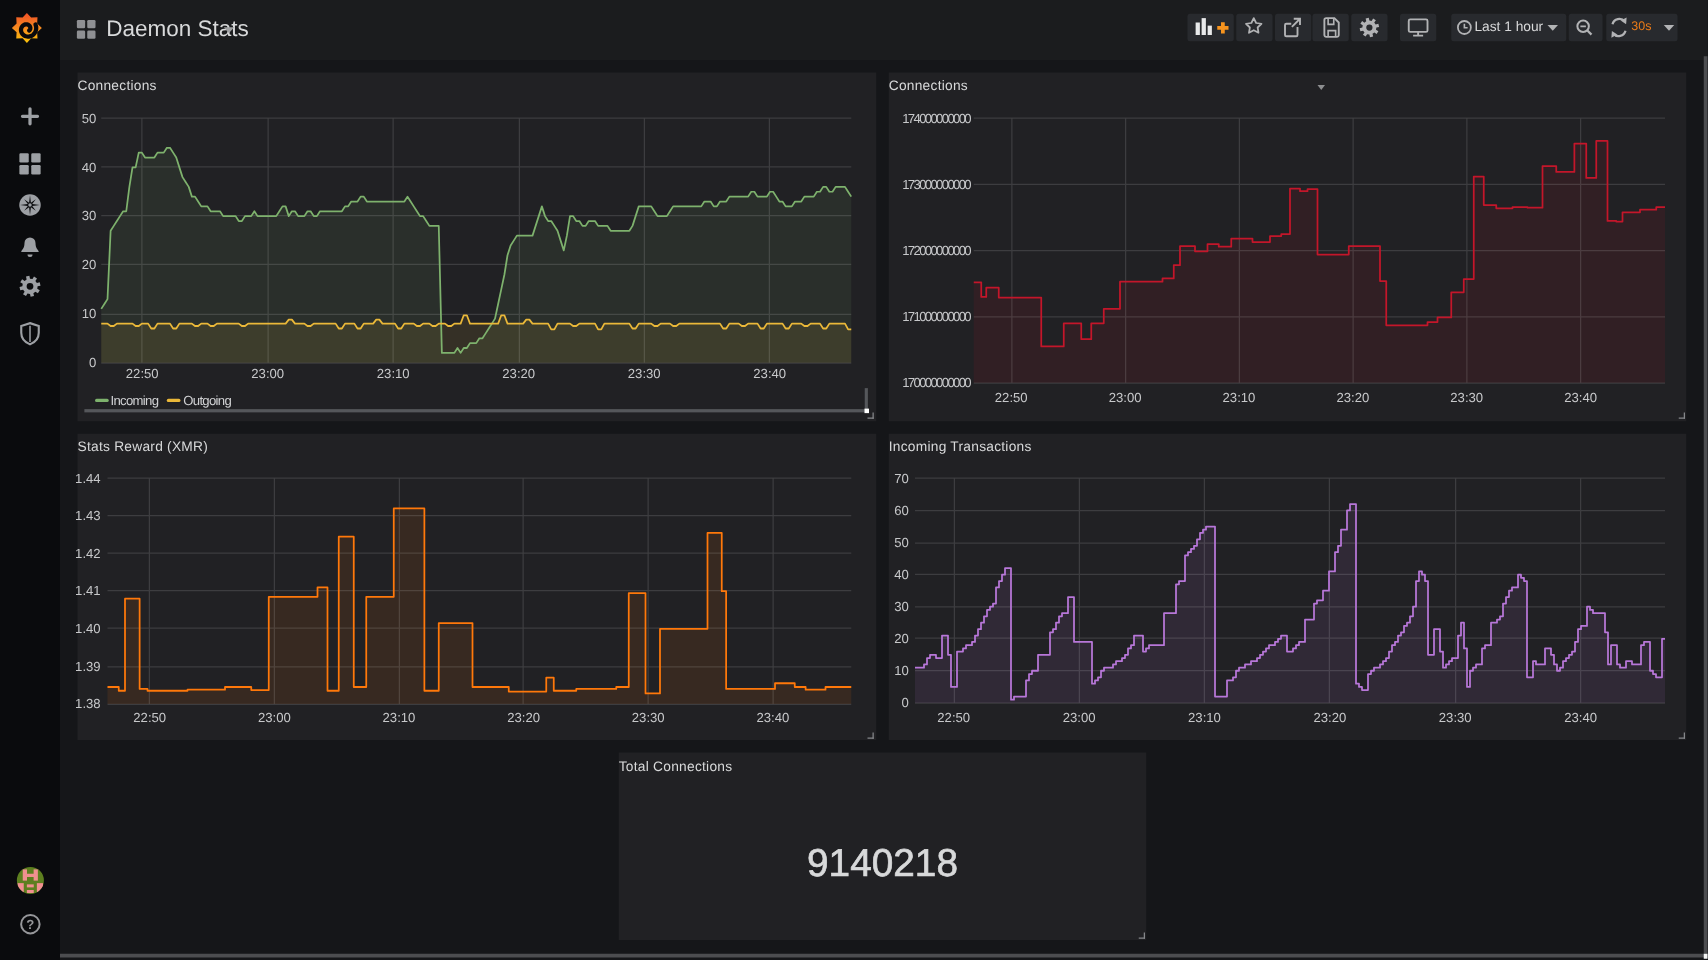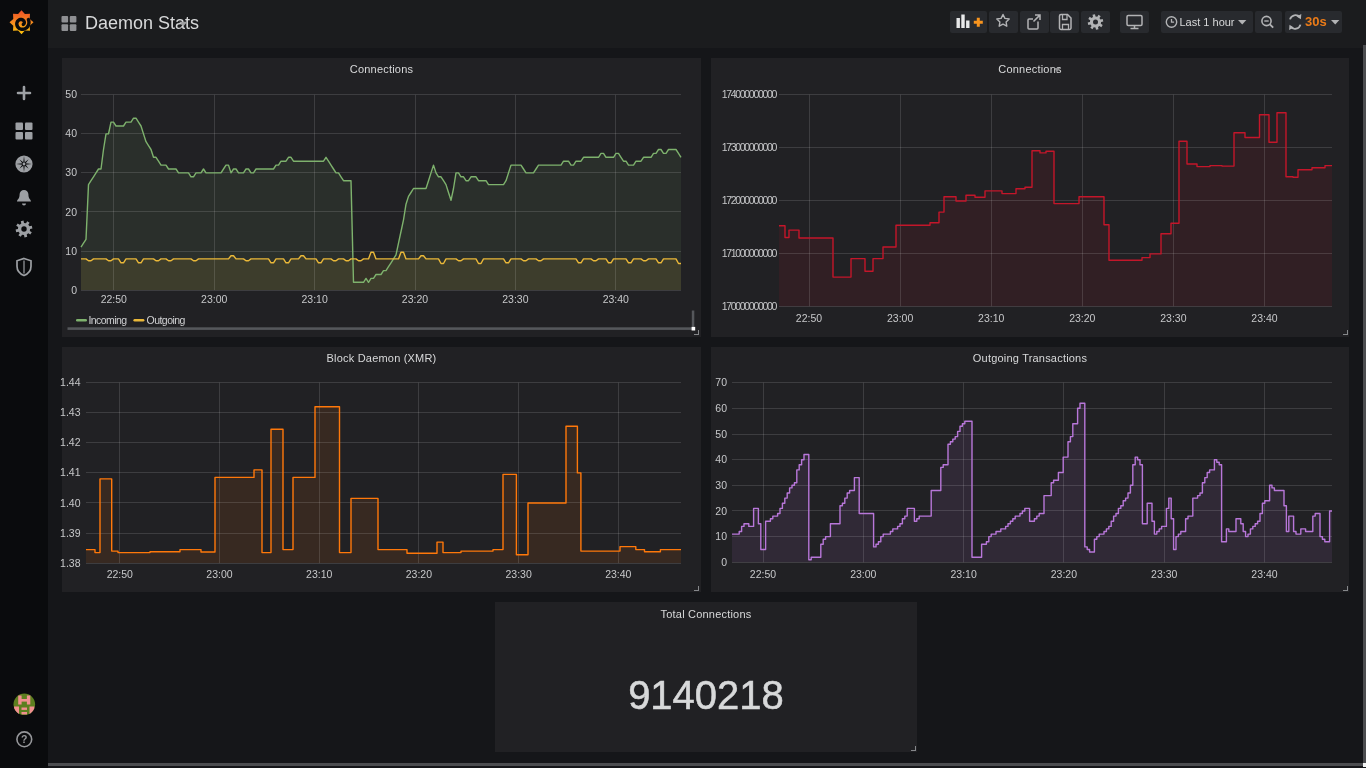--- a/index.html
+++ b/index.html
@@ -1,18 +1,18 @@
 <!DOCTYPE html>
 <html><head><meta charset="utf-8"><title>Daemon Stats</title>
 <style>
 * { margin:0; padding:0; box-sizing:border-box; }
 html,body { width:1366px; height:768px; overflow:hidden; background:#161719; font-family:"Liberation Sans",sans-serif; }
 .abs { position:absolute; }
 .panel { position:absolute; background:#212124; }
-.ptitle { position:absolute; width:100%; text-align:center; font-size:11px; font-weight:500; color:#d8d9da; letter-spacing:0.2px; opacity:.999; }
+.ptitle { position:absolute; width:100%; font-size:11px; font-weight:500; color:#d8d9da; letter-spacing:0.2px; opacity:.999; }
 .txt { opacity:.999; }
 .navbtn { position:absolute; top:11px; height:22px; background:#282a2e; border-radius:2px; }
 .resize { position:absolute; width:5px; height:5px; border-right:1.1px solid #85878a; border-bottom:1.1px solid #85878a; }
 </style></head>
 <body>
 <div class="abs" style="left:0;top:0;width:1366px;height:48px;background:#1b1c1e"></div>
 <div class="abs" style="left:48px;top:48px;width:1318px;height:720px;background:#151619"></div>
 <div class="abs" style="left:0;top:0;width:48px;height:768px;background:#0a0b0d"></div>
 <svg width="48" height="48" viewBox="0 0 48 48" style="position:absolute;left:0;top:0">
 <defs>
@@ -67,21 +67,21 @@
 <div class="navbtn" style="left:950px;width:37px"></div>
 <div class="navbtn" style="left:988.5px;width:29px"></div>
 <div class="navbtn" style="left:1019.5px;width:29px"></div>
 <div class="navbtn" style="left:1050px;width:29px"></div>
 <div class="navbtn" style="left:1080.5px;width:29px"></div>
 <div class="navbtn" style="left:1120px;width:28.5px"></div>
 <div class="navbtn" style="left:1160.5px;width:92px"></div>
 <div class="navbtn" style="left:1255px;width:27px"></div>
 <div class="navbtn" style="left:1284.5px;width:57.5px"></div>
 <div class="abs txt" style="left:1179.5px;top:11px;height:22px;line-height:22.5px;font-size:11px;color:#d8d9da">Last 1 hour</div>
-<div class="abs txt" style="left:1305px;top:11px;height:27px;line-height:22.5px;font-size:13px;font-weight:700;color:#eb7b18">30s</div>
+<div class="abs txt" style="left:1305px;top:11px;height:27px;line-height:22.5px;font-size:10px;font-weight:400;color:#eb7b18">30s</div>
 <svg width="1366" height="48" viewBox="0 0 1366 48" style="position:absolute;left:0;top:0">
 <g fill="#8f9093">
 <rect x="61.5" y="16" width="6.6" height="6.6" rx="1"></rect>
       <rect x="69.8" y="16" width="6.6" height="6.6" rx="1"></rect>
 <rect x="61.5" y="24.3" width="6.6" height="6.6" rx="1"></rect>
       <rect x="69.8" y="24.3" width="6.6" height="6.6" rx="1"></rect>
 </g>
 <polygon points="179,21.8 187.4,21.8 183.2,26.4" fill="#9fa0a2"></polygon>
 <g fill="#e8e9ea">
 <rect x="956.5" y="18" width="3.4" height="10"></rect>
@@ -112,24 +112,24 @@
 
 <div class="panel" style="left:62px;top:58px;width:639px;height:279px"></div>
 <div class="panel" style="left:711px;top:58px;width:638px;height:279px"></div>
 <div class="panel" style="left:62px;top:347px;width:639px;height:245px"></div>
 <div class="panel" style="left:711px;top:347px;width:638px;height:245px"></div>
 <div class="panel" style="left:495px;top:602px;width:422px;height:150px"></div>
 
 <div class="ptitle" style="left:62px;top:63px;width:639px">Connections</div>
 <div class="ptitle" style="left:711px;top:63px;width:638px">Connections</div>
 <div class="abs" style="left:1054px;top:67.5px;width:0;height:0;border-left:3.5px solid transparent;border-right:3.5px solid transparent;border-top:4px solid #8d8e90"></div>
-<div class="ptitle" style="left:62px;top:352px;width:639px">Block Daemon (XMR)</div>
-<div class="ptitle" style="left:711px;top:352px;width:638px">Outgoing Transactions</div>
+<div class="ptitle" style="left:62px;top:352px;width:639px">Stats Reward (XMR)</div>
+<div class="ptitle" style="left:711px;top:352px;width:638px">Incoming Transactions</div>
 <div class="ptitle" style="left:495px;top:608px;width:422px">Total Connections</div>
-<div class="abs txt" style="left:495px;top:672.5px;width:422px;text-align:center;font-size:40px;font-weight:400;-webkit-text-stroke:0.55px #d8d9da;color:#d8d9da">9140218</div>
+<div class="abs txt" style="left:495px;top:672.5px;width:422px;text-align:center;font-size:31px;font-weight:400;-webkit-text-stroke:0.55px #d8d9da;color:#d8d9da">9140218</div>
 
 <svg width="1366" height="768" viewBox="0 0 1366 768" style="position:absolute;left:0;top:0">
     <path d="M81 247.1L83.5 243.2L86 239.3L88.5 184.6L91 180.7L93.5 176.8L96 172.9L98.5 169H101L103.5 149.5L106 133.9H108.5L111 122.1H113.5L116 126H118.5H121H123.5L126 122.1H128.5H131L133.5 118.2H136L138.5 122.1L141 126L143.5 133.9L146 141.7L148.5 145.6L151 149.5L153.5 157.3H156L158.5 161.2L161 165.1H163.5H166L168.5 169H171H173.5H176L178.5 172.9H181H183.5H186H188.5L191 176.8H193.5L196 172.9H198.5H201L203.5 169L206 172.9H208.5H211H213.5H216H218.5H221L223.5 169L226 165.1H228.5L231 172.9L233.5 169H236L238.5 172.9H241H243.5L246 169H248.5L251 172.9H253.5L256 169H258.5H261H263.5H266H268.5H271H273.5L276 165.1H278.5L281 161.2H283.5H286L288.5 157.3H291L293.5 161.2H296H298.5H301H303.5H306H308.5H311H313.5H316H318.5H321H323.5L326 157.3L328.5 161.2L331 165.1L333.5 169L336 172.9H338.5L341 176.8L343.5 180.7H346H348.5H351L353.5 282.3H356H358.5H361H363.5L366 278.4L368.5 282.3L371 278.4H373.5L376 274.5H378.5H381L383.5 270.6H386L388.5 266.7L391 262.8L393.5 258.9L396 254.9L398.5 243.2L401 231.5L403.5 219.8L406 204.2L408.5 196.4L411 192.5L413.5 188.5H416H418.5H421H423.5H426L428.5 180.7L431 172.9L433.5 165.1L436 172.9L438.5 176.8H441L443.5 180.7L446 184.6L448.5 192.5L451 200.3L453.5 188.5L456 172.9H458.5L461 176.8H463.5L466 180.7H468.5L471 176.8H473.5H476L478.5 180.7H481H483.5H486L488.5 184.6H491H493.5H496H498.5H501H503.5L506 180.7L508.5 172.9L511 165.1H513.5H516H518.5H521L523.5 169L526 172.9H528.5H531H533.5L536 169L538.5 165.1H541H543.5H546H548.5H551H553.5H556H558.5H561L563.5 161.2H566H568.5L571 165.1H573.5L576 161.2H578.5H581L583.5 157.3H586H588.5H591H593.5H596H598.5L601 153.4H603.5L606 157.3H608.5H611H613.5L616 153.4H618.5L621 157.3L623.5 161.2H626L628.5 165.1H631H633.5L636 161.2H638.5H641L643.5 157.3H646H648.5H651L653.5 153.4H656L658.5 149.5H661L663.5 153.4H666L668.5 149.5H671H673.5H676L678.5 153.4L681 157.3V290.1H81Z" fill="#7eb26d" fill-opacity="0.1" stroke="none"></path>
     <path d="M81 258.9H83.5H86L88.5 260.8H91L93.5 258.9H96H98.5H101H103.5H106L108.5 260.8H111L113.5 258.9H116H118.5L121 262.8H123.5L126 258.9H128.5H131H133.5H136L138.5 262.8H141L143.5 258.9H146H148.5H151H153.5L156 260.8H158.5L161 258.9H163.5H166L168.5 260.8H171L173.5 258.9H176H178.5H181H183.5H186H188.5H191L193.5 260.8H196L198.5 258.9H201H203.5H206H208.5H211H213.5H216H218.5H221H223.5H226H228.5L231 255.7H233.5L236 258.9H238.5H241H243.5L246 260.8H248.5L251 258.9H253.5H256H258.5H261H263.5H266H268.5L271 262.8H273.5L276 258.9H278.5H281H283.5L286 262.8H288.5L291 258.9H293.5H296H298.5L301 255.7H303.5L306 258.9H308.5H311H313.5H316L318.5 262.8H321L323.5 258.9H326H328.5H331L333.5 260.8H336L338.5 258.9H341H343.5L346 260.8H348.5L351 258.9H353.5H356L358.5 260.8H361L363.5 258.9H366H368.5L371 252.2H373.5L376 258.9H378.5H381H383.5H386H388.5H391H393.5H396H398.5L401 252.2H403.5L406 258.9H408.5H411H413.5H416H418.5L421 255.7H423.5L426 258.9H428.5H431H433.5H436H438.5L441 263.5H443.5L446 258.9H448.5H451H453.5H456L458.5 260.8H461L463.5 258.9H466H468.5H471H473.5H476L478.5 263.5H481L483.5 258.9H486H488.5H491H493.5H496H498.5H501H503.5L506 262.8H508.5L511 258.9H513.5H516H518.5H521L523.5 260.8H526L528.5 258.9H531H533.5H536L538.5 260.8H541L543.5 258.9H546H548.5H551H553.5H556H558.5H561H563.5H566H568.5H571H573.5H576L578.5 262.8H581L583.5 258.9H586H588.5H591L593.5 260.8H596L598.5 258.9H601H603.5H606L608.5 262.8H611L613.5 258.9H616H618.5H621H623.5H626L628.5 262.8H631L633.5 258.9H636H638.5H641L643.5 260.8H646L648.5 258.9H651H653.5H656L658.5 262.8H661L663.5 258.9H666H668.5H671H673.5H676L678.5 263.5H681V290.1H81Z" fill="#eab839" fill-opacity="0.1" stroke="none"></path>
     <path d="M81 94.5H681M81 133.5H681M81 172.5H681M81 211.5H681M81 251.5H681M81 290.5H681M113.5 94.8V290.1M214.5 94.8V290.1M314.5 94.8V290.1M415.5 94.8V290.1M515.5 94.8V290.1M615.5 94.8V290.1" stroke="rgba(255,255,255,0.13)" stroke-width="1" fill="none"></path>
     <path d="M81 247.1L83.5 243.2L86 239.3L88.5 184.6L91 180.7L93.5 176.8L96 172.9L98.5 169H101L103.5 149.5L106 133.9H108.5L111 122.1H113.5L116 126H118.5H121H123.5L126 122.1H128.5H131L133.5 118.2H136L138.5 122.1L141 126L143.5 133.9L146 141.7L148.5 145.6L151 149.5L153.5 157.3H156L158.5 161.2L161 165.1H163.5H166L168.5 169H171H173.5H176L178.5 172.9H181H183.5H186H188.5L191 176.8H193.5L196 172.9H198.5H201L203.5 169L206 172.9H208.5H211H213.5H216H218.5H221L223.5 169L226 165.1H228.5L231 172.9L233.5 169H236L238.5 172.9H241H243.5L246 169H248.5L251 172.9H253.5L256 169H258.5H261H263.5H266H268.5H271H273.5L276 165.1H278.5L281 161.2H283.5H286L288.5 157.3H291L293.5 161.2H296H298.5H301H303.5H306H308.5H311H313.5H316H318.5H321H323.5L326 157.3L328.5 161.2L331 165.1L333.5 169L336 172.9H338.5L341 176.8L343.5 180.7H346H348.5H351L353.5 282.3H356H358.5H361H363.5L366 278.4L368.5 282.3L371 278.4H373.5L376 274.5H378.5H381L383.5 270.6H386L388.5 266.7L391 262.8L393.5 258.9L396 254.9L398.5 243.2L401 231.5L403.5 219.8L406 204.2L408.5 196.4L411 192.5L413.5 188.5H416H418.5H421H423.5H426L428.5 180.7L431 172.9L433.5 165.1L436 172.9L438.5 176.8H441L443.5 180.7L446 184.6L448.5 192.5L451 200.3L453.5 188.5L456 172.9H458.5L461 176.8H463.5L466 180.7H468.5L471 176.8H473.5H476L478.5 180.7H481H483.5H486L488.5 184.6H491H493.5H496H498.5H501H503.5L506 180.7L508.5 172.9L511 165.1H513.5H516H518.5H521L523.5 169L526 172.9H528.5H531H533.5L536 169L538.5 165.1H541H543.5H546H548.5H551H553.5H556H558.5H561L563.5 161.2H566H568.5L571 165.1H573.5L576 161.2H578.5H581L583.5 157.3H586H588.5H591H593.5H596H598.5L601 153.4H603.5L606 157.3H608.5H611H613.5L616 153.4H618.5L621 157.3L623.5 161.2H626L628.5 165.1H631H633.5L636 161.2H638.5H641L643.5 157.3H646H648.5H651L653.5 153.4H656L658.5 149.5H661L663.5 153.4H666L668.5 149.5H671H673.5H676L678.5 153.4L681 157.3" fill="none" stroke="#7eb26d" stroke-width="1.4" stroke-linejoin="round"></path>
     <path d="M81 258.9H83.5H86L88.5 260.8H91L93.5 258.9H96H98.5H101H103.5H106L108.5 260.8H111L113.5 258.9H116H118.5L121 262.8H123.5L126 258.9H128.5H131H133.5H136L138.5 262.8H141L143.5 258.9H146H148.5H151H153.5L156 260.8H158.5L161 258.9H163.5H166L168.5 260.8H171L173.5 258.9H176H178.5H181H183.5H186H188.5H191L193.5 260.8H196L198.5 258.9H201H203.5H206H208.5H211H213.5H216H218.5H221H223.5H226H228.5L231 255.7H233.5L236 258.9H238.5H241H243.5L246 260.8H248.5L251 258.9H253.5H256H258.5H261H263.5H266H268.5L271 262.8H273.5L276 258.9H278.5H281H283.5L286 262.8H288.5L291 258.9H293.5H296H298.5L301 255.7H303.5L306 258.9H308.5H311H313.5H316L318.5 262.8H321L323.5 258.9H326H328.5H331L333.5 260.8H336L338.5 258.9H341H343.5L346 260.8H348.5L351 258.9H353.5H356L358.5 260.8H361L363.5 258.9H366H368.5L371 252.2H373.5L376 258.9H378.5H381H383.5H386H388.5H391H393.5H396H398.5L401 252.2H403.5L406 258.9H408.5H411H413.5H416H418.5L421 255.7H423.5L426 258.9H428.5H431H433.5H436H438.5L441 263.5H443.5L446 258.9H448.5H451H453.5H456L458.5 260.8H461L463.5 258.9H466H468.5H471H473.5H476L478.5 263.5H481L483.5 258.9H486H488.5H491H493.5H496H498.5H501H503.5L506 262.8H508.5L511 258.9H513.5H516H518.5H521L523.5 260.8H526L528.5 258.9H531H533.5H536L538.5 260.8H541L543.5 258.9H546H548.5H551H553.5H556H558.5H561H563.5H566H568.5H571H573.5H576L578.5 262.8H581L583.5 258.9H586H588.5H591L593.5 260.8H596L598.5 258.9H601H603.5H606L608.5 262.8H611L613.5 258.9H616H618.5H621H623.5H626L628.5 262.8H631L633.5 258.9H636H638.5H641L643.5 260.8H646L648.5 258.9H651H653.5H656L658.5 262.8H661L663.5 258.9H666H668.5H671H673.5H676L678.5 263.5H681" fill="none" stroke="#eab839" stroke-width="1.4" stroke-linejoin="round"></path>
     <text x="77" y="98.3" text-anchor="end" font-size="10.5" fill="#c7c8ca">50</text>
     <text x="77" y="137.4" text-anchor="end" font-size="10.5" fill="#c7c8ca">40</text>
     <text x="77" y="176.4" text-anchor="end" font-size="10.5" fill="#c7c8ca">30</text>

